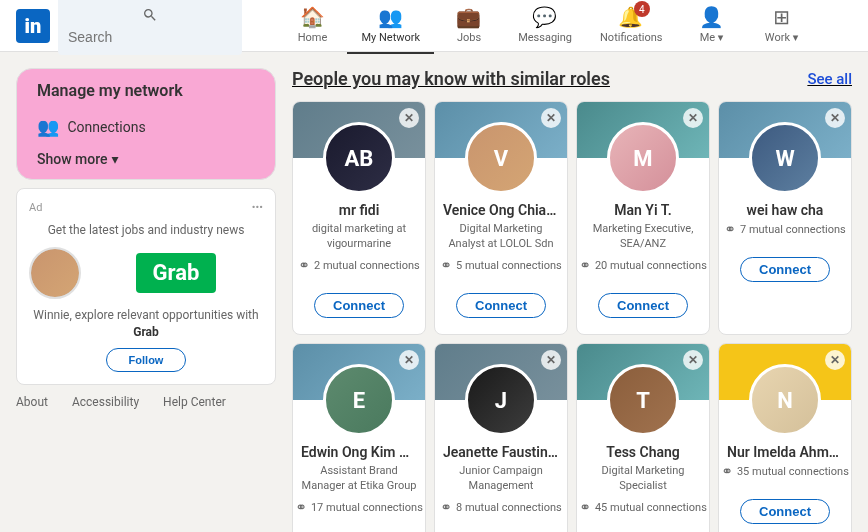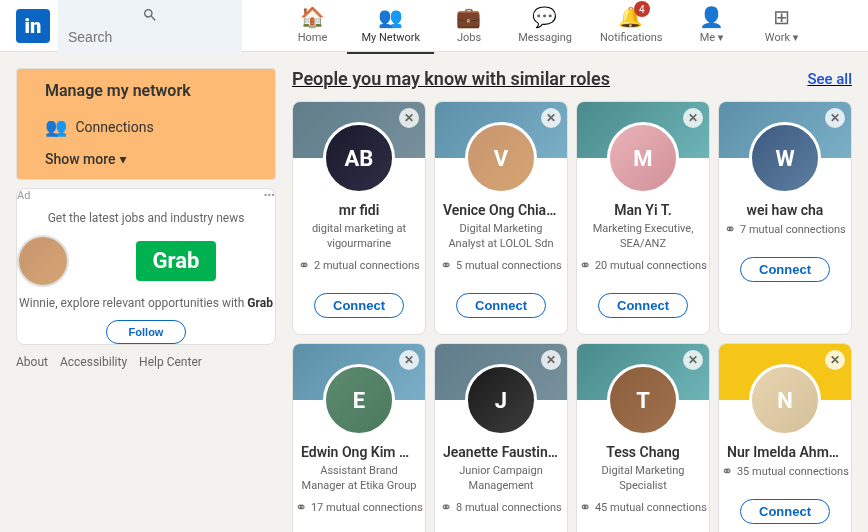--- a/index.html
+++ b/index.html
@@ -51,39 +51,39 @@
     }
 
     
     .layout { display: flex; max-width: 1080px; margin: 0 auto; padding: 16px; gap: 16px; }
 
     
     .sidebar {
       width: 260px; flex-shrink: 0;
     }
     .sidebar-card {
-      background: #fdba74; border-radius: 4px; border: 1px solid #e0e0e0;
-      padding: 12px 28px; margin-bottom: 8px;
+      background: #f9a8d4; border-radius: 16px; border: 1px solid #e0e0e0;
+      padding: 12px 20px; margin-bottom: 8px;
     }
     .sidebar-title { font-size: 16px; font-weight: 600; color: #333; margin-bottom: 12px; }
     .connections-row {
       display: flex; align-items: center; gap: 8px; cursor: pointer;
       padding: 4px 0; color: #333;
     }
     .connections-icon { font-size: 18px; color: #666; }
     .show-more {
       display: flex; align-items: center; gap: 4px;
       font-size: 14px; color: #333; cursor: pointer; margin-top: 10px;
       font-weight: 500;
     }
 
     
     .ad-card {
       background: #fff; border-radius: 8px; border: 1px solid #e0e0e0;
-      margin-bottom: 8px;
+      padding: 12px; margin-bottom: 8px;
     }
     .ad-label { font-size: 11px; color: #999; display: flex; justify-content: space-between; margin-bottom: 8px; }
     .ad-content { text-align: center; }
     .ad-company-logo {
       width: 80px; height: 40px; background: #00b14f; border-radius: 4px;
       display: inline-flex; align-items: center; justify-content: center;
       color: #fff; font-size: 22px; font-weight: 700; margin: 6px auto;
     }
     .ad-text { font-size: 12px; color: #666; line-height: 1.4; margin-bottom: 8px; }
     .ad-text strong { color: #333; }
@@ -158,21 +158,21 @@
     }
     .mutual-icon { font-size: 14px; }
     .connect-btn {
       border: 1.5px solid #0a66c2; background: transparent;
       color: #0a66c2; padding: 4px 18px; border-radius: 20px;
       font-size: 13px; font-weight: 600; cursor: pointer; margin-top: 12px;
     }
 
     
     .footer-links {
-      display: flex; gap: 12px; margin-top: 10px;
+      display: flex; gap: 24px; margin-top: 10px;
       font-size: 12px; color: #666;
     }
     .footer-links span { cursor: pointer; }
   </style>
 </head>
 <body>
 
 <nav class="top-nav">
   <div class="nav-logo">in</div>
   <div class="nav-search">

